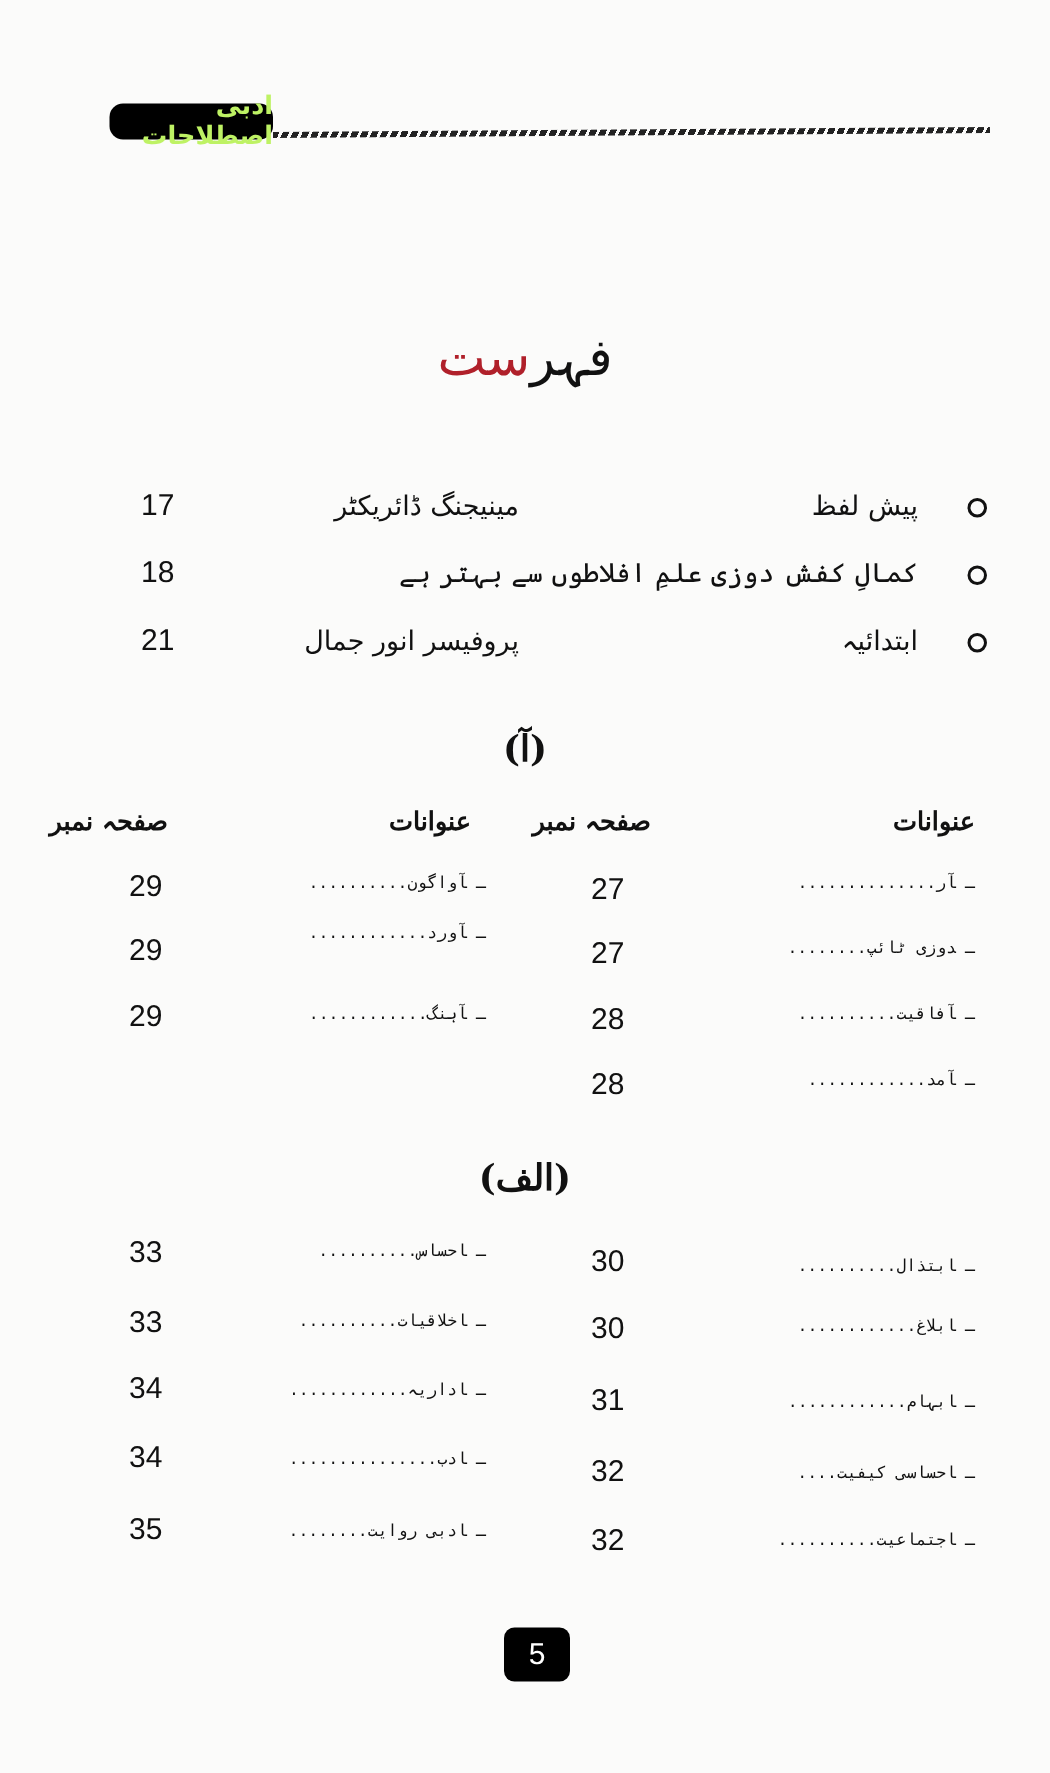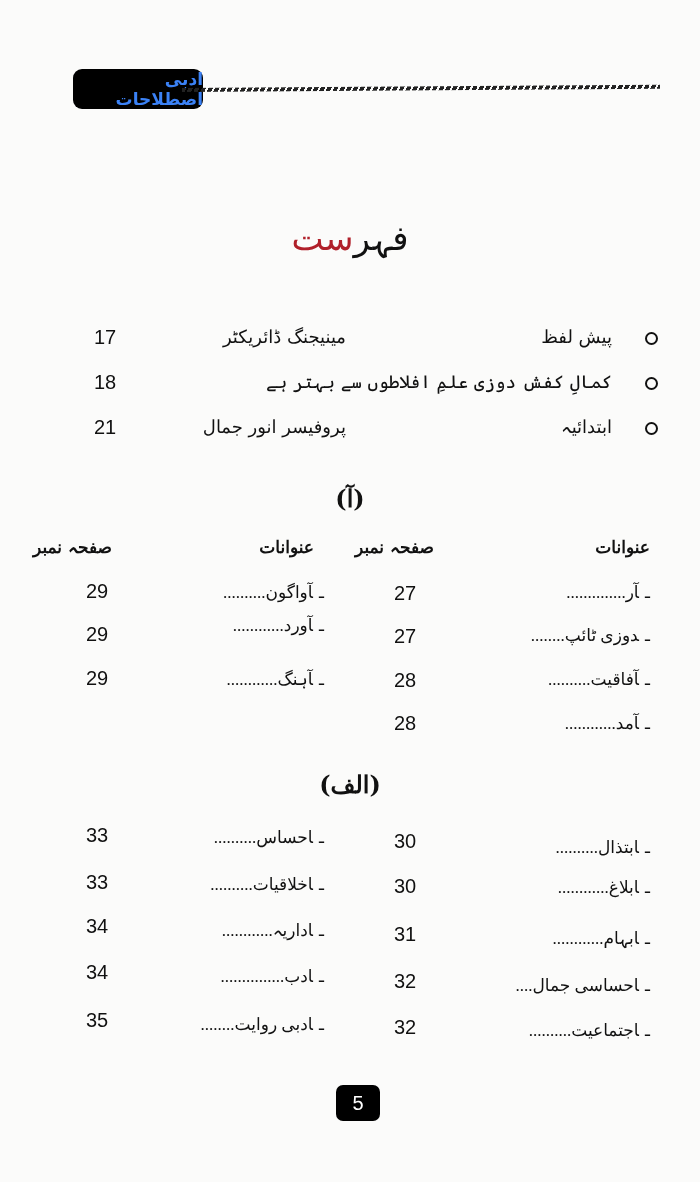--- a/index.html
+++ b/index.html
@@ -1,24 +1,24 @@
 <!DOCTYPE html>
 <html><head>
 <meta charset="utf-8">
 <style>
   html, body { margin:0; padding:0; }
   body {
     width:700px; height:1182px; background:#fbfbfa; position:relative; overflow:hidden;
     font-family:"DejaVu Sans", sans-serif; color:#111;
   }
   .header-tab {
-    position:absolute; left:73px; top:69px; width:109px; height:40px;
-    background:#000; border-radius:9px; color:#3b82f6;
+    position:absolute; left:73px; top:69px; width:109px; height:24px;
+    background:#000; border-radius:9px; color:#bef264;
     display:flex; align-items:center; justify-content:center;
-    font-size:17px; font-weight:bold; direction:rtl;padding-left:21px;
+    font-size:17px; font-weight:bold; direction:rtl;
   }
   .header-rule {
     position:absolute; left:182px; top:88px; width:478px; height:4px;
     background: repeating-linear-gradient(115deg, #222 0 4px, transparent 4px 6px);
     transform: rotate(-0.4deg); transform-origin:left center;
   }
   .title {
     position:absolute; left:0; width:700px; top:218px; text-align:center;
     font-family:"DejaVu Serif", serif; font-size:34px; direction:rtl; color:#111;
   }
@@ -26,21 +26,21 @@
   .intro-row { position:absolute; left:0; width:700px; height:30px; direction:rtl; }
   .intro-row .bullet { position:absolute; right:42px; top:6px; width:9px; height:9px; border:2px solid #111; border-radius:50%; }
   .intro-row .ttl { position:absolute; right:88px; top:0; font-size:18px; font-family:"DejaVu Serif", serif; white-space:nowrap; }
   .intro-row .auth { position:absolute; right:354px; top:0; font-size:18px; font-family:"DejaVu Serif", serif; white-space:nowrap; }
   .intro-row .pg { position:absolute; left:94px; top:0; font-size:20px; font-family:"Liberation Sans", sans-serif; direction:ltr; }
   .section-head {
     position:absolute; left:0; width:700px; text-align:center; font-size:24px; font-weight:bold;
     font-family:"DejaVu Serif", serif; direction:rtl;
   }
   .col-head { position:absolute; font-size:17px; font-weight:bold; font-family:"DejaVu Serif", serif; direction:rtl; white-space:nowrap; }
-  .entry { position:absolute; font-size:17px; font-family:Liberation Serif, serif; direction:rtl; white-space:nowrap; }
+  .entry { position:absolute; font-size:11px; font-family:Liberation Mono, monospace; direction:rtl; white-space:nowrap; }
   .entry .dash { margin-left:6px; }
   .entry .dots { letter-spacing:1px; }
   .num { position:absolute; font-size:20px; font-family:"Liberation Sans", sans-serif; }
   .page-badge {
     position:absolute; left:336px; top:1085px; width:44px; height:36px; background:#000; border-radius:7px;
     color:#fff; font-family:"Liberation Sans", sans-serif; font-size:20px;
     display:flex; align-items:center; justify-content:center;
   }
 </style>
 </head>
@@ -97,21 +97,21 @@
 <span class="num" style="left:86px; top:667px;">29</span>
 
 <div class="section-head" style="top:770px;">(الف)</div>
 
 <div class="entry" style="right:50px; top:837px;text-align:right;"><span class="dash">ـ</span><span>ابتذال</span><span class="dots">..........</span></div>
 <span class="num" style="left:394px; top:830px;">30</span>
 <div class="entry" style="right:50px; top:877px;"><span class="dash">ـ</span><span>ابلاغ</span><span class="dots">............</span></div>
 <span class="num" style="left:394px; top:875px;">30</span>
 <div class="entry" style="right:50px; top:928px;"><span class="dash">ـ</span><span>ابہام</span><span class="dots">............</span></div>
 <span class="num" style="left:394px; top:923px;">31</span>
-<div class="entry" style="right:50px; top:975px;"><span class="dash">ـ</span><span>احساسی جمال</span><span class="dots">....</span></div>
+<div class="entry" style="right:50px; top:975px;"><span class="dash">ـ</span><span>احساسی کیفیت</span><span class="dots">....</span></div>
 <span class="num" style="left:394px; top:970px;">32</span>
 <div class="entry" style="right:50px; top:1020px;"><span class="dash">ـ</span><span>اجتماعیت</span><span class="dots">..........</span></div>
 <span class="num" style="left:394px; top:1016px;">32</span>
 
 <div class="entry" style="right:376px; top:827px;"><span class="dash">ـ</span><span>احساس</span><span class="dots">..........</span></div>
 <span class="num" style="left:86px; top:824px;">33</span>
 <div class="entry" style="right:376px; top:874px;"><span class="dash">ـ</span><span>اخلاقیات</span><span class="dots">..........</span></div>
 <span class="num" style="left:86px; top:871px;">33</span>
 <div class="entry" style="right:376px; top:920px;"><span class="dash">ـ</span><span>اداریہ</span><span class="dots">............</span></div>
 <span class="num" style="left:86px; top:915px;">34</span>

